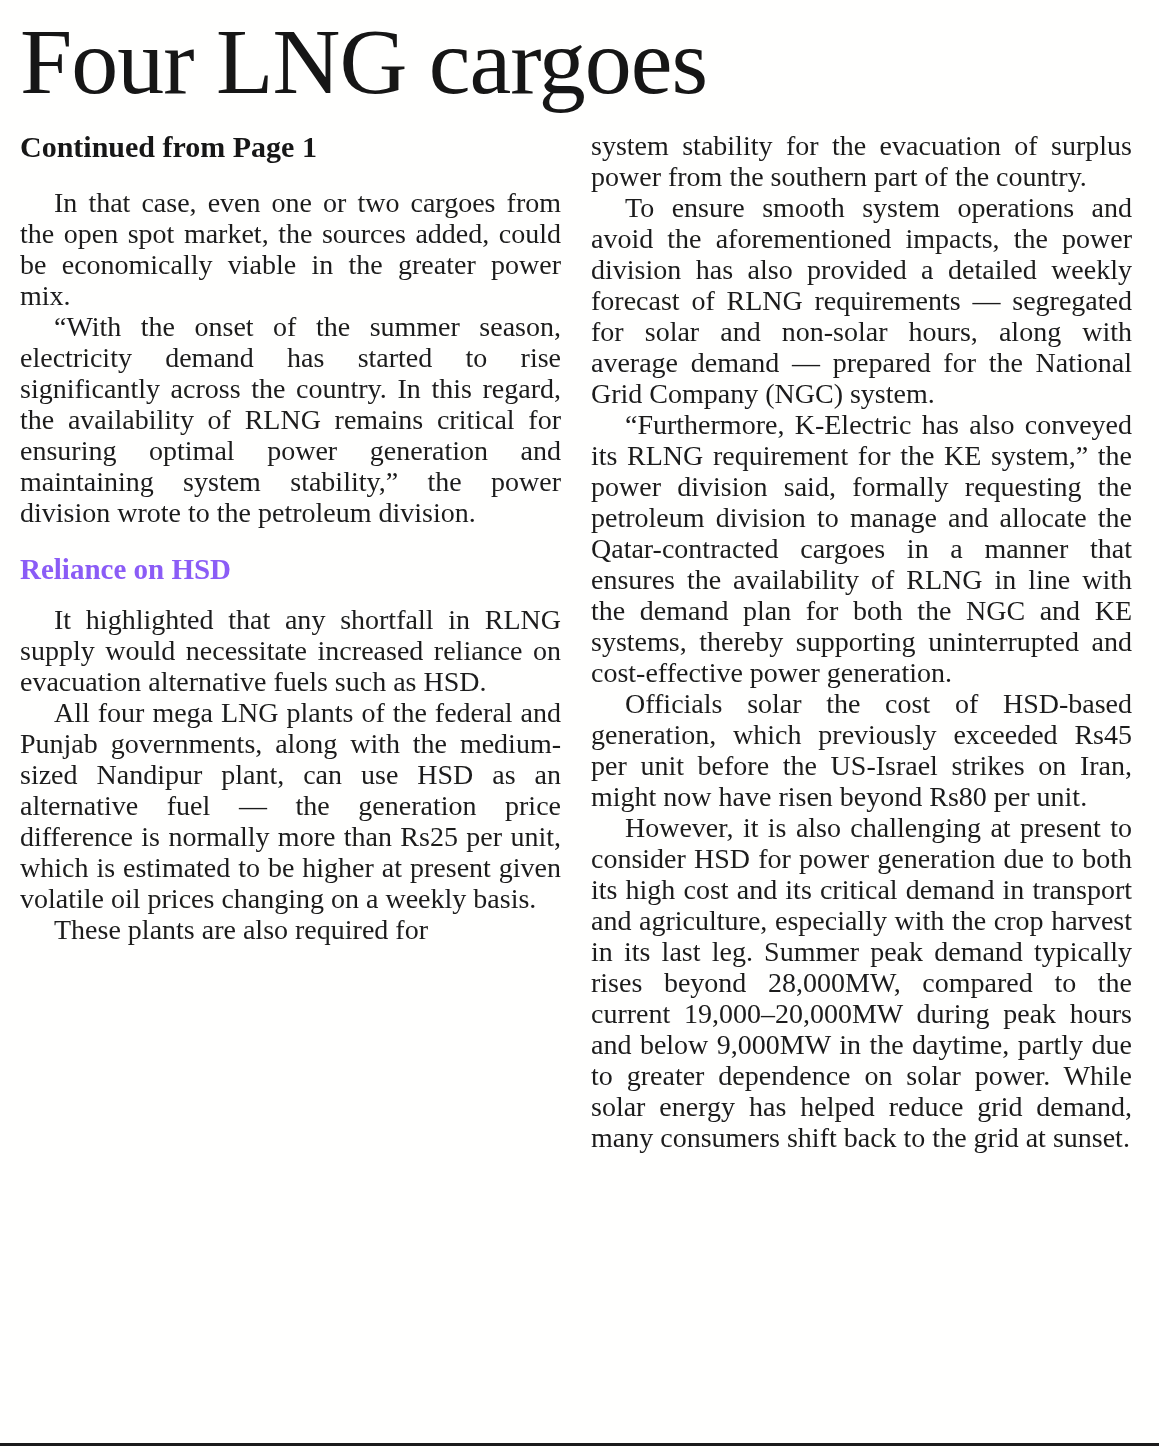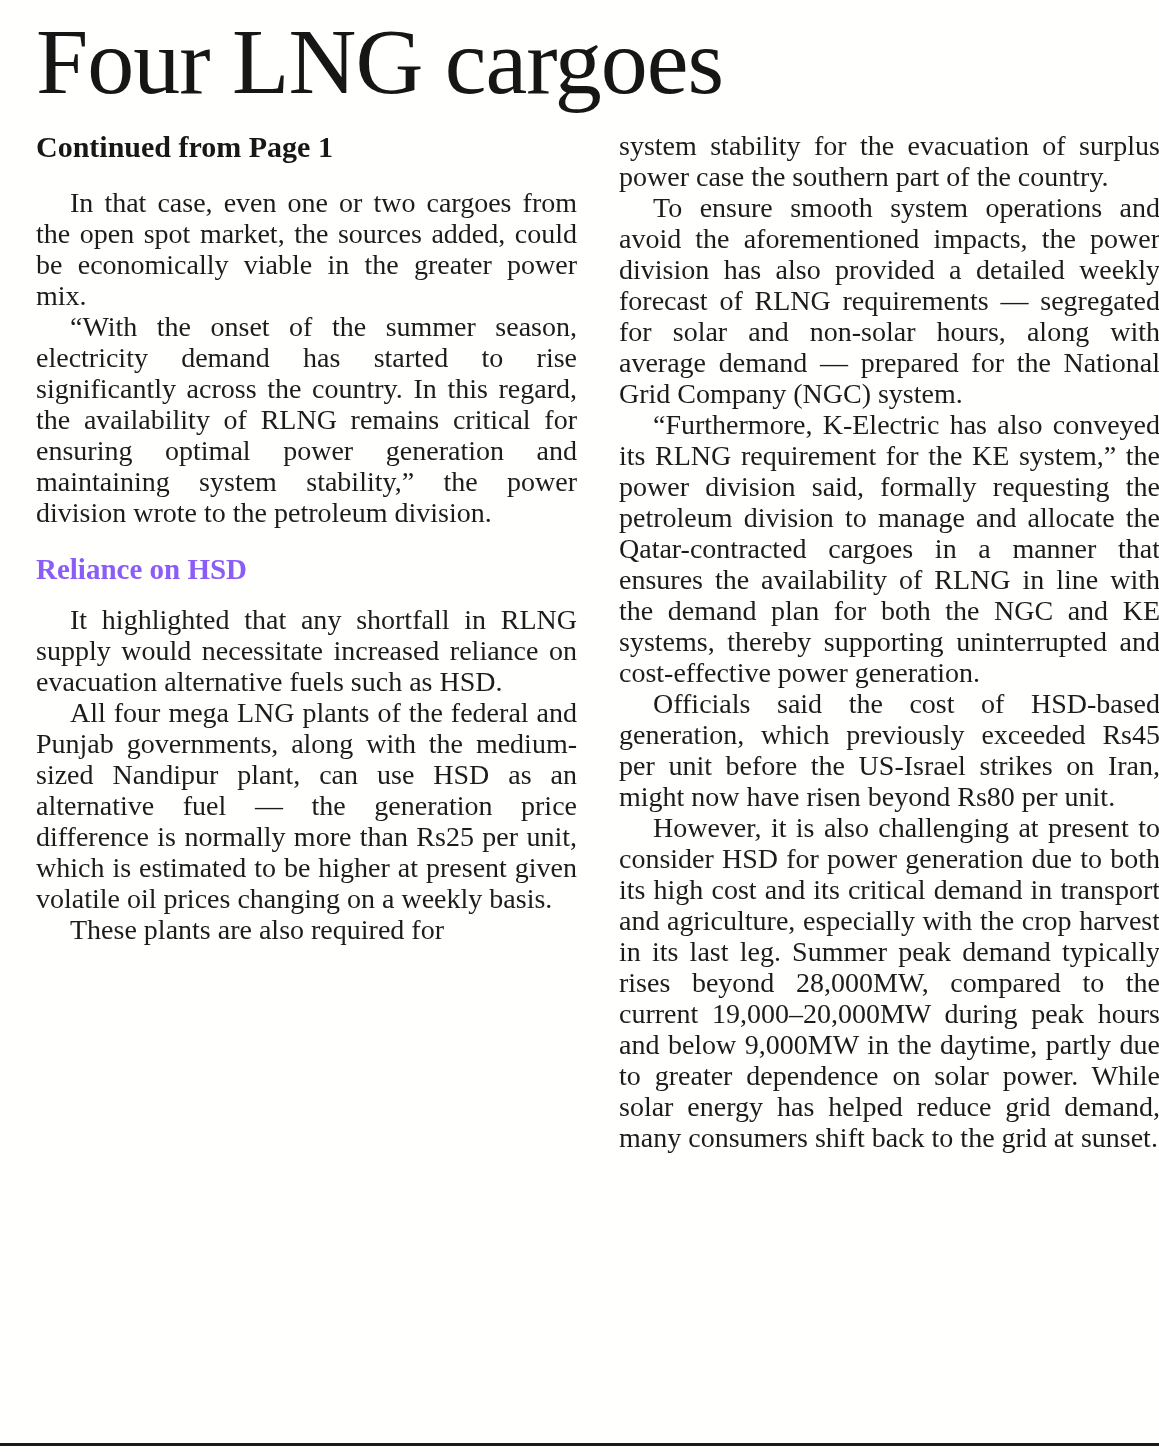--- a/index.html
+++ b/index.html
@@ -9,35 +9,35 @@
   }
   .page {
     position: relative;
     width: 1159px;
     height: 1452px;
     background: #fffffe;
     color: #1c1c1c;
     font-family: "Liberation Serif", serif;
     overflow: hidden;
     box-sizing: border-box;
-    padding: 6px 24px 0 36px;
+    padding: 6px 24px 0 20px;
   }
   .headline {
     font-family: "Liberation Serif", serif;
     font-weight: 400;
     font-size: 94px;
     line-height: 1.0;
     letter-spacing: -1px;
     margin: 8px 0 0 0;
     color: #161616;
     white-space: nowrap;
   }
   .cols {
     display: flex;
-    gap: 42px;
+    gap: 30px;
     margin-top: 22px;
   }
   .col {
     flex: 0 0 541px;
     width: 541px;
   }
   .kicker {
     font-weight: 700;
     font-size: 30px;
     line-height: 1.1;
@@ -93,27 +93,27 @@
 
       <p class="body indent">It highlighted that any shortfall in RLNG supply would necessitate increased reliance on evacuation alternative fuels such as HSD.</p>
 
 
       <p class="body indent">All four mega LNG plants of the federal and Punjab governments, along with the medium-sized Nandipur plant, can use HSD as an alternative fuel — the generation price difference is normally more than Rs25 per unit, which is estimated to be higher at present given volatile oil prices changing on a weekly basis.</p>
 
       <p class="body indent">These plants are also required for</p>
     </div>
 
     <div class="col">
-      <p class="body">system stability for the evacuation of surplus power case the southern part of the country.</p>
+      <p class="body">system stability for the evacuation of surplus power from the southern part of the country.</p>
 
       <p class="body indent">To ensure smooth system operations and avoid the aforementioned impacts, the power division has also provided a detailed weekly forecast of RLNG requirements — segregated for solar and non-solar hours, along with average demand — prepared for the National Grid Company (NGC) system.</p>
 
       <p class="body indent">“Furthermore, K-Electric has also conveyed its RLNG requirement for the KE system,” the power division said, formally requesting the petroleum division to manage and allocate the Qatar-contracted cargoes in a manner that ensures the availability of RLNG in line with the demand plan for both the NGC and KE systems, thereby supporting uninterrupted and cost-effective power generation.</p>
 
-      <p class="body indent">Officials said the cost of HSD-based generation, which previously exceeded Rs45 per unit before the US-Israel strikes on Iran, might now have risen beyond Rs80 per unit.</p>
+      <p class="body indent">Officials solar the cost of HSD-based generation, which previously exceeded Rs45 per unit before the US-Israel strikes on Iran, might now have risen beyond Rs80 per unit.</p>
 
       <p class="body indent">However, it is also challenging at present to consider HSD for power generation due to both its high cost and its critical demand in transport and agriculture, especially with the crop harvest in its last leg. Summer peak demand typically rises beyond 28,000MW, compared to the current 19,000–20,000MW during peak hours and below 9,000MW in the daytime, partly due to greater dependence on solar power. While solar energy has helped reduce grid demand, many consumers shift back to the grid at sunset.</p>
     </div>
 
   </div>
 
   <div class="bottom-rule"></div>
 
 </div>
 

